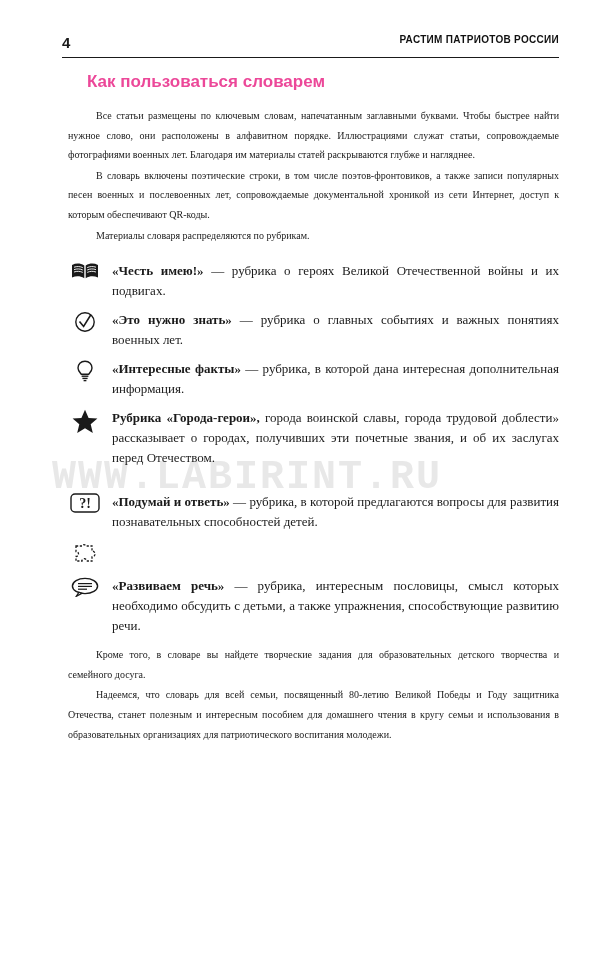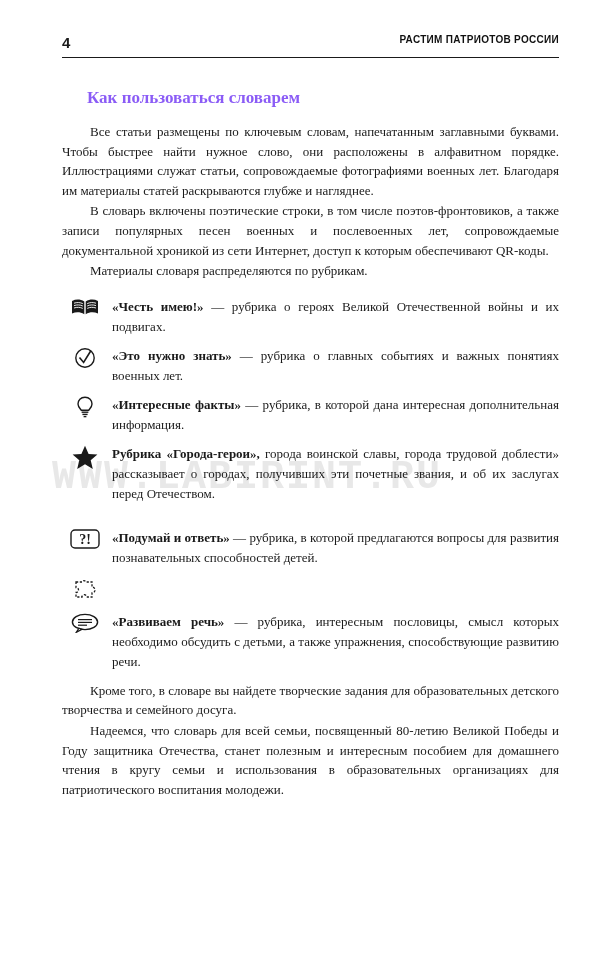--- a/index.html
+++ b/index.html
@@ -58,31 +58,31 @@
     border-bottom: 1.6px solid #1a1a1a;
   }
   
   .content {
     position: absolute;
     top: 72px;
     left: 62px;
     width: 497px;
   }
   h1.section-title {
-    font-family: Liberation Serif, serif;
+    font-family: Liberation Sans, sans-serif;
     font-size: 17px;
     font-weight: bold;
-    margin: 16px 0 14px 0;
+    margin: 0 0 14px 0;
     padding-left: 25px;
-    color: #8b5cf6;
+    color: #ec4899;
   }
   p.para {
-    font-size: 13px;
+    font-size: 10px;
     line-height: 19.6px;
-    margin: 0 0 1px 0;
+    margin: 0 0 1px 6px;
     text-align: justify;
     text-indent: 28px;
     hyphens: auto;
   }
   
   .item {
     position: relative;
     margin: 9px 0 0 0;
     padding-left: 50px;
     min-height: 26px;

